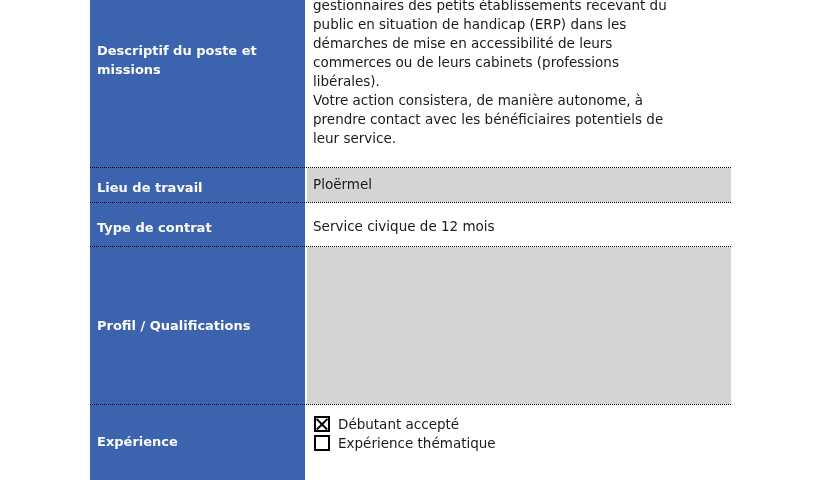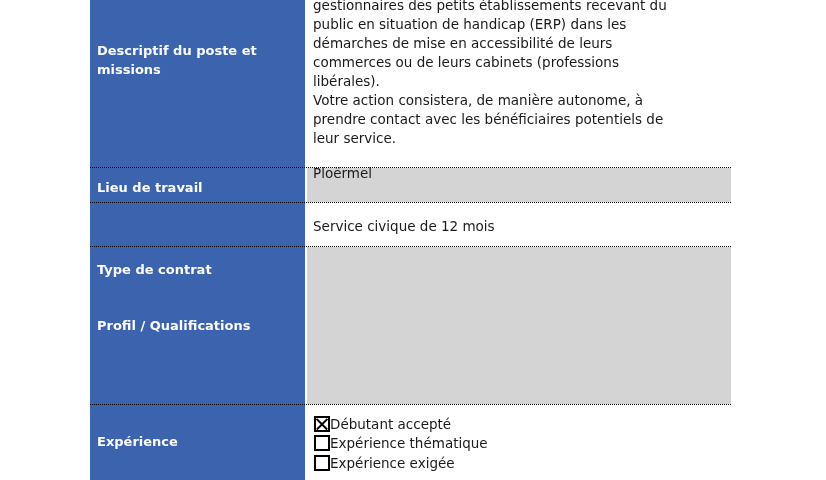--- a/index.html
+++ b/index.html
@@ -13,29 +13,29 @@
   .gray-a{top:168px;height:34px;}
   .gray-b{top:247px;height:157px;}
   .divider{position:absolute;left:90px;width:641px;height:0;border-top:1px dotted var(--border,#000);z-index:5;}
   .d1{top:167px;} .d2{top:202px;} .d3{top:246px;} .d4{top:404px;}
   .label{
     position:absolute;left:97px;z-index:3;color:var(--label_text,#FDFDFD);
     font-weight:bold;font-size:13px;line-height:19px;
   }
   .nowrap{white-space:nowrap;}
   .l1{top:41px;width:205px;}
-  .l2{top:178px;} .l3{top:218px;margin-top:42px;} .l4{top:316px;} .l5{top:432px;}
+  .l2{top:178px;} .l3{top:218px;} .l4{top:316px;} .l5{top:432px;}
   .content{position:absolute;left:313px;z-index:3;font-size:13.5px;}
   .pre{white-space:pre-line;}
   .c1{top:-4px;width:440px;line-height:19px;}
-  .c2{top:165px;white-space:nowrap;}
+  .c2{top:176px;white-space:nowrap;}
   .c3{top:218px;white-space:nowrap;}
   .c4{top:287px;width:440px;line-height:18.5px;}
   .options{position:absolute;left:314px;top:414px;z-index:3;}
-  .opt-row{display:flex;align-items:center;height:19.5px;gap:0;}
+  .opt-row{display:flex;align-items:center;height:19.5px;gap:8px;}
   .checkbox{
     position:relative;flex:none;width:12px;height:12px;
     border:2px solid var(--border,#000);background:#fff;box-sizing:content-box;
   }
   .checkbox.checked::before,.checkbox.checked::after{
     content:"";position:absolute;left:50%;top:50%;width:15px;height:1.6px;
     background:var(--border,#000);
   }
   .checkbox.checked::before{transform:translate(-50%,-50%) rotate(45deg);}
   .checkbox.checked::after{transform:translate(-50%,-50%) rotate(-45deg);}
@@ -74,18 +74,14 @@
 
   <div class="options">
     <div class="opt-row">
       <span class="checkbox checked"></span>
       <span class="opt-label">Débutant accepté</span>
     </div>
     <div class="opt-row">
       <span class="checkbox"></span>
       <span class="opt-label">Expérience thématique</span>
     </div>
-    <div class="opt-row">
-      <span class="checkbox"></span>
-      <span class="opt-label">Expérience exigée</span>
-    </div>
   </div>
 </div>
 
 </body></html>

